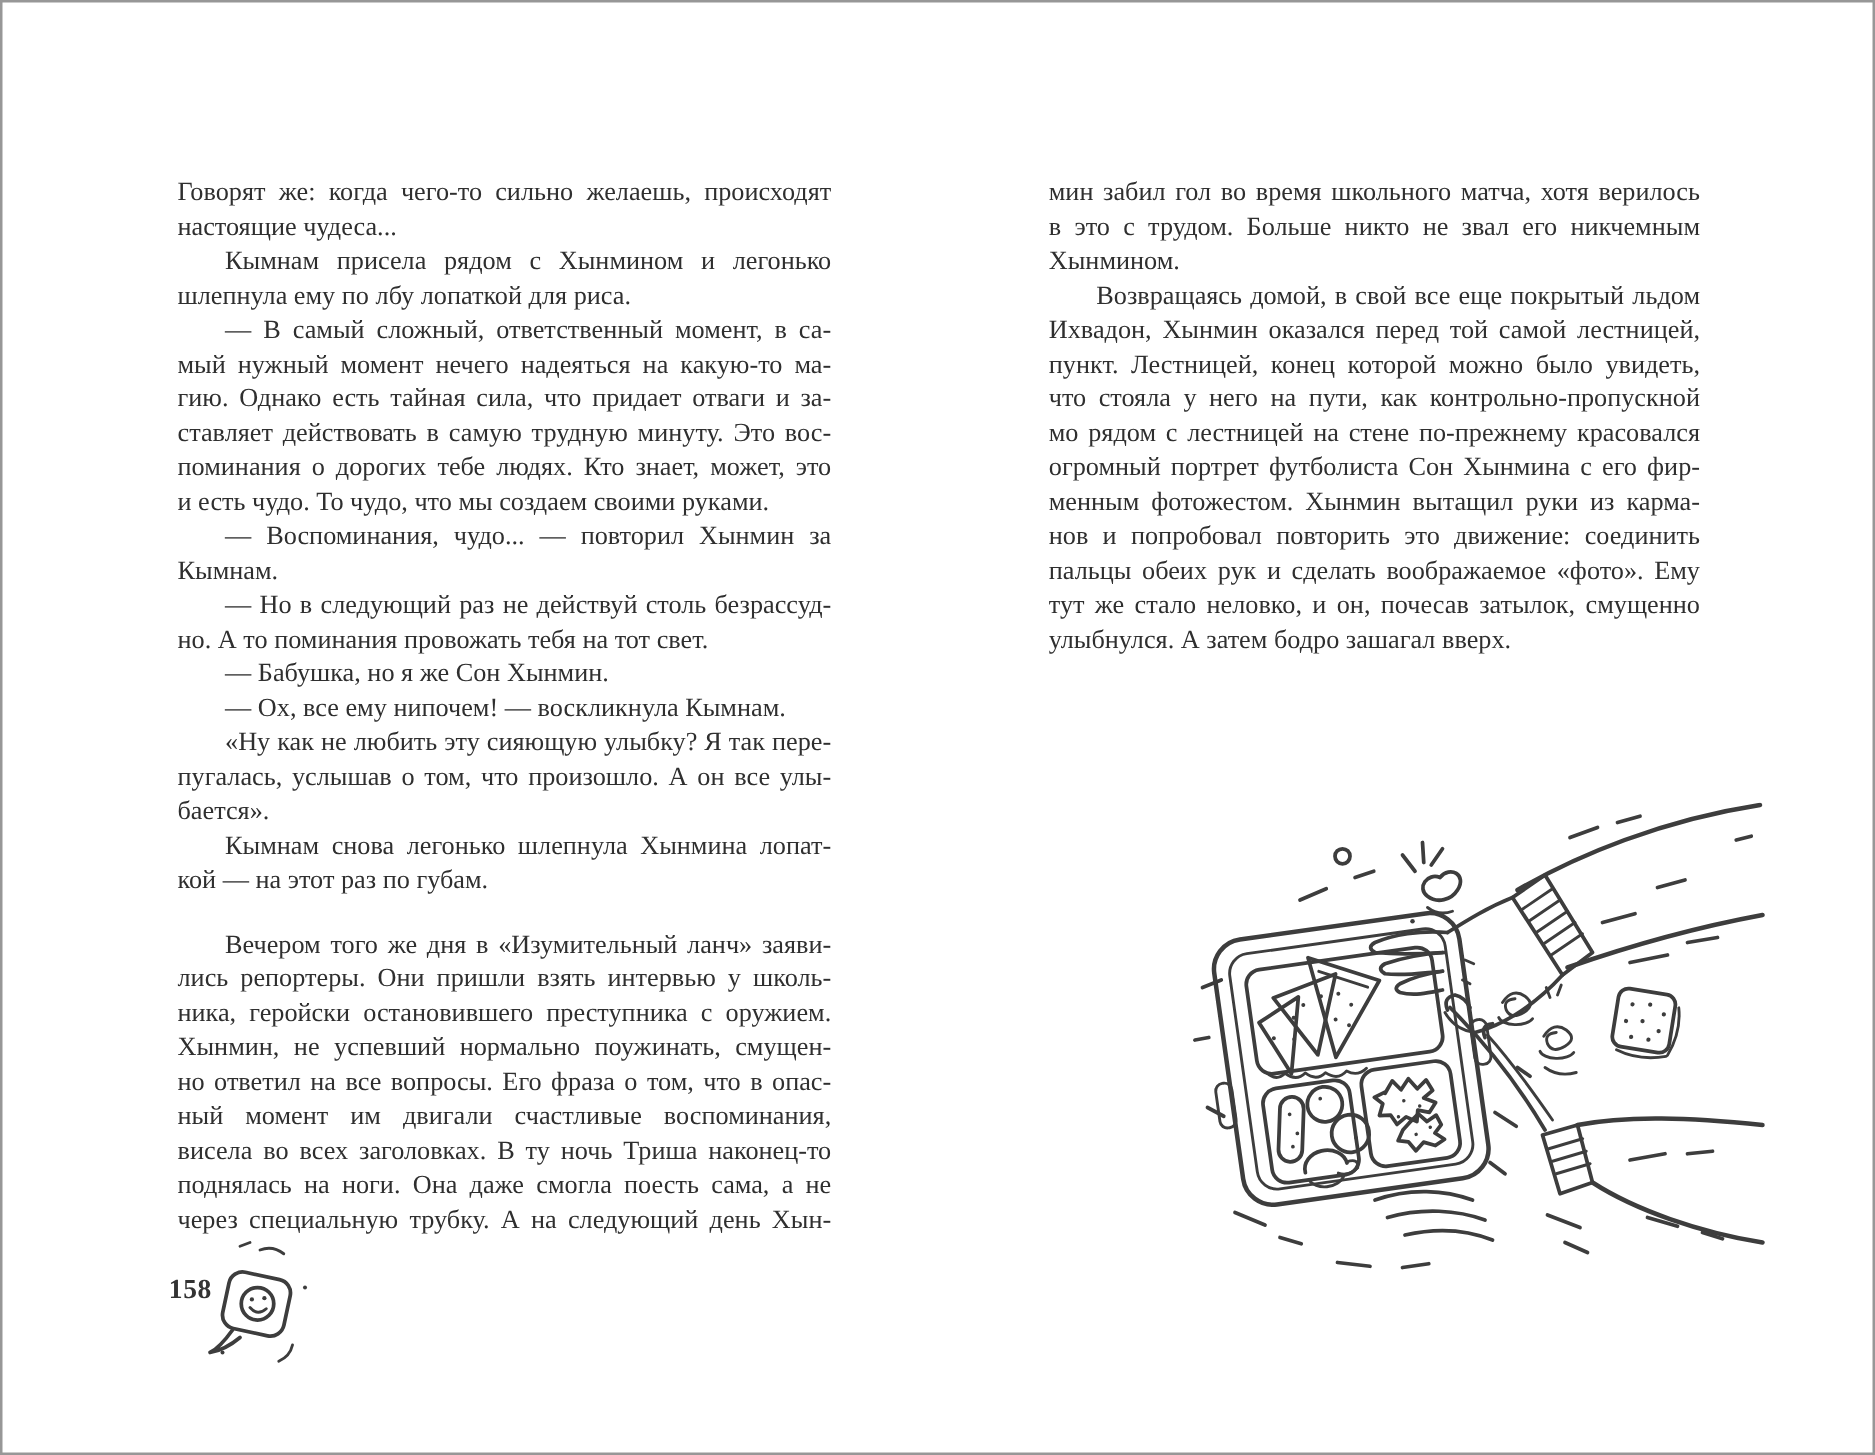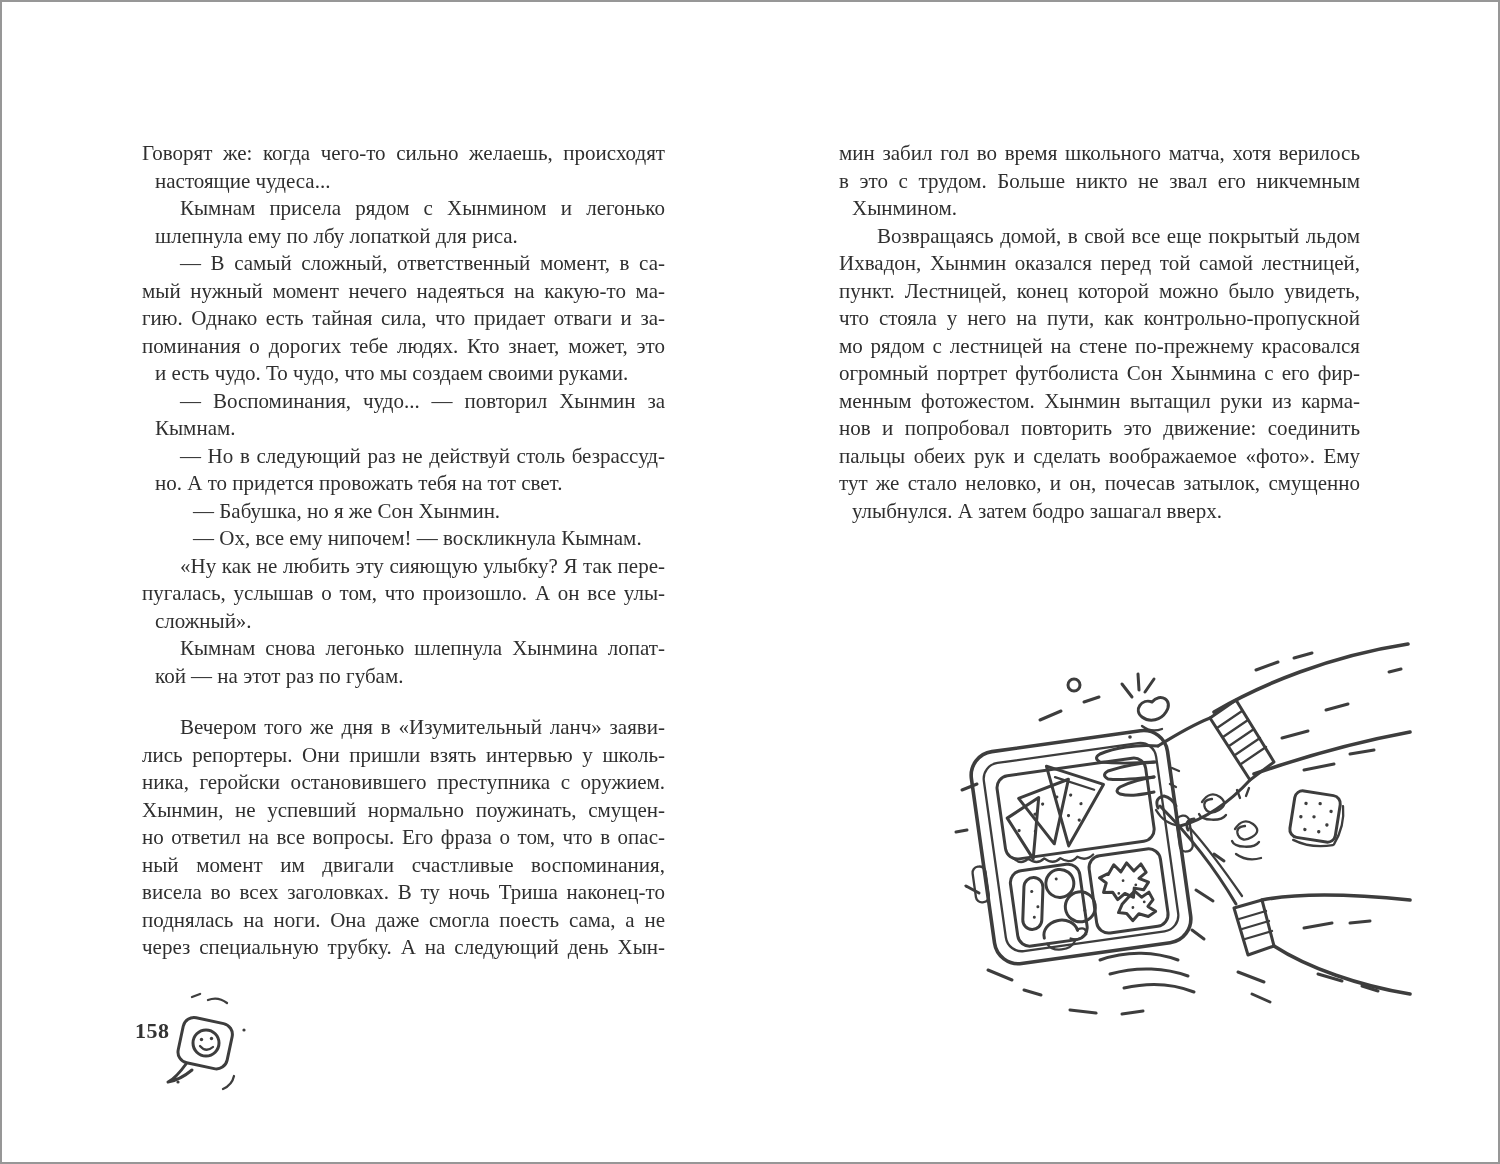--- a/index.html
+++ b/index.html
@@ -5,21 +5,21 @@
   html,body{margin:0;padding:0;background:#fff;}
   .page{position:relative;width:1500px;height:1164px;background:#ffffff;
         border:2px solid #979797;box-sizing:border-box;overflow:hidden;
         font-family:"Liberation Serif", serif;color:#2f2f2f;}
   .col{position:absolute;top:138px;width:523px;font-size:21px;line-height:27.5px;}
   .col.left{left:140px;}
   .col.right{left:837px;width:521px;}
   .para{margin:0;}
   .para.gap{margin-top:24px;}
   .ln{height:27.5px;overflow:hidden;text-align:justify;text-align-last:justify;}
-  .ln.end{text-align-last:left;margin-left:13px;}
+  .ln.end{text-align-last:left;}
   .ln.ind{text-indent:38px;}
   .pagenum{position:absolute;left:133px;top:1016px;font-size:22px;font-weight:bold;
            letter-spacing:0.5px;color:#333;}
   svg.doodle{position:absolute;}
   svg.doodle *{stroke:#3d3d3d;fill:none;stroke-width:3;stroke-linecap:round;stroke-linejoin:round;}
   svg.doodle .thin{stroke-width:2.3;}
   svg.doodle .thick{stroke-width:3.6;}
   svg.doodle .dot{fill:#3d3d3d;stroke:none;}
   .bubble{left:156px;top:988px;}
   .illu{left:950px;top:640px;}
@@ -35,41 +35,42 @@
         <div class="ln end">настоящие чудеса...</div>
       </div>
       <div class="para">
         <div class="ln ind">Кымнам присела рядом с Хынмином и легонько</div>
         <div class="ln end">шлепнула ему по лбу лопаткой для риса.</div>
       </div>
       <div class="para">
         <div class="ln ind">— В самый сложный, ответственный момент, в са-</div>
         <div class="ln">мый нужный момент нечего надеяться на какую-то ма-</div>
         <div class="ln">гию. Однако есть тайная сила, что придает отваги и за-</div>
+        <div class="ln">ставляет действовать в самую трудную минуту. Это вос-</div>
         <div class="ln">поминания о дорогих тебе людях. Кто знает, может, это</div>
         <div class="ln end">и есть чудо. То чудо, что мы создаем своими руками.</div>
       </div>
       <div class="para">
         <div class="ln ind">— Воспоминания, чудо... — повторил Хынмин за</div>
         <div class="ln end">Кымнам.</div>
       </div>
       <div class="para">
         <div class="ln ind">— Но в следующий раз не действуй столь безрассуд-</div>
-        <div class="ln end">но. А то придется провожать тебя на тот свет.</div>
+        <div class="ln end">но. А то поминания провожать тебя на тот свет.</div>
       </div>
       <div class="para">
         <div class="ln ind end">— Бабушка, но я же Сон Хынмин.</div>
       </div>
       <div class="para">
         <div class="ln ind end">— Ох, все ему нипочем! — воскликнула Кымнам.</div>
       </div>
       <div class="para">
         <div class="ln ind">«Ну как не любить эту сияющую улыбку? Я так пере-</div>
         <div class="ln">пугалась, услышав о том, что произошло. А он все улы-</div>
-        <div class="ln end">сложный».</div>
+        <div class="ln end">бается».</div>
       </div>
       <div class="para">
         <div class="ln ind">Кымнам снова легонько шлепнула Хынмина лопат-</div>
         <div class="ln end">кой — на этот раз по губам.</div>
       </div>
       <div class="para gap">
         <div class="ln ind">Вечером того же дня в «Изумительный ланч» заяви-</div>
         <div class="ln">лись репортеры. Они пришли взять интервью у школь-</div>
         <div class="ln">ника, геройски остановившего преступника с оружием.</div>
         <div class="ln">Хынмин, не успевший нормально поужинать, смущен-</div>

